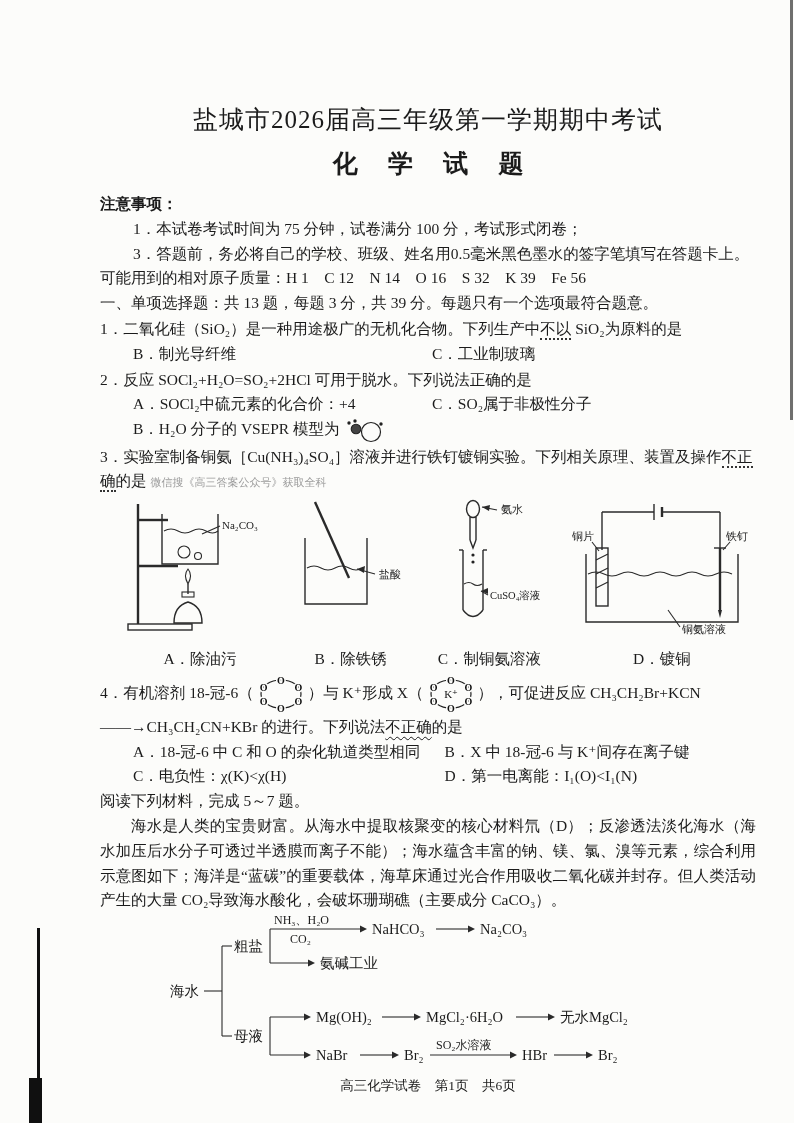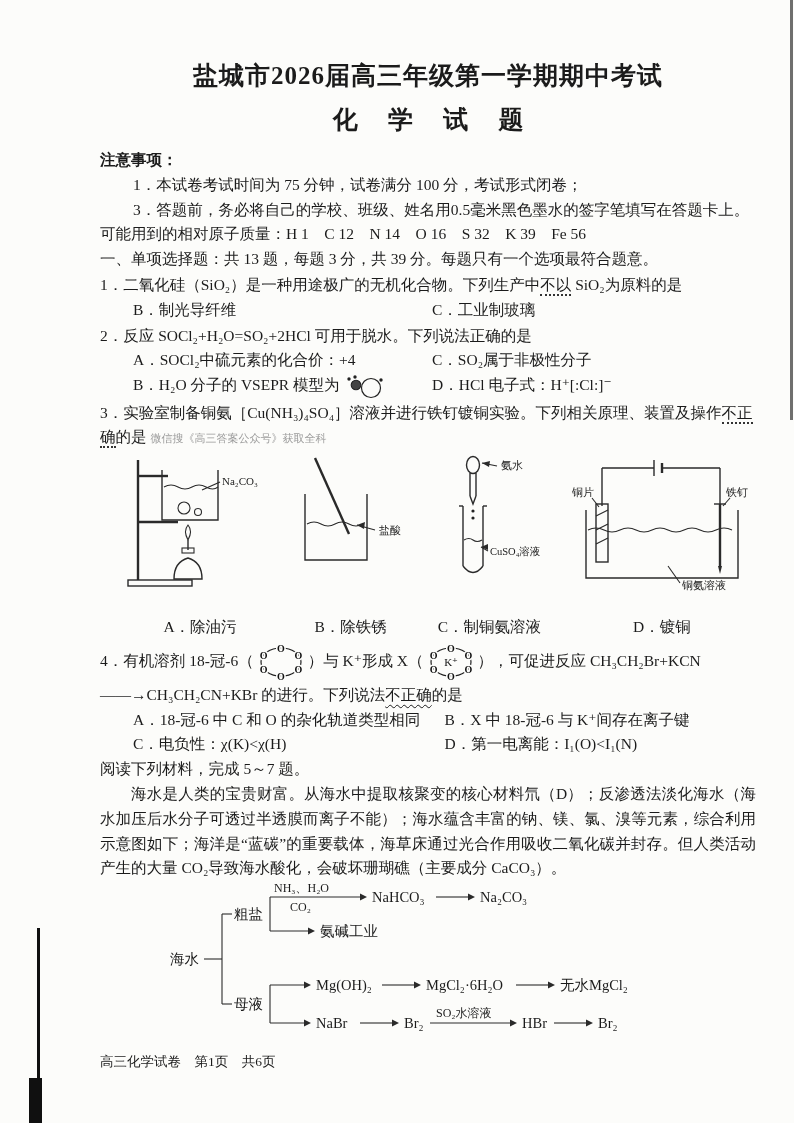--- a/index.html
+++ b/index.html
@@ -3,49 +3,49 @@
 <meta charset="utf-8">
 <style>
   * { margin:0; padding:0; box-sizing:border-box; }
   html,body { background:#777; }
   .page {
     width:794px; height:1123px; background:#fcfcfa; position:relative; overflow:hidden;
     font-family:"Liberation Serif","DejaVu Serif",serif; color:#1b1b1b;
     font-size:15.5px; line-height:1.6; padding:56px 38px 0 100px;
     margin:0 auto;
   }
-  .title   { text-align:center; font-size:25px; font-weight:bold; letter-spacing:1px; }
+  .title   { text-align:center; font-size:25px; font-weight:normal; letter-spacing:1px;margin-top:44px; }
   .subtitle{ text-align:center; font-size:25px; font-weight:bold; letter-spacing:12px; text-indent:12px; margin:4px 0 8px; }
   .notice-head { font-weight:bold; }
   .notice-item { padding-left:33px; }
   .q { margin-top:1px; }
   .opts { display:grid; grid-template-columns:48% 52%; padding-left:33px; }
   .opt  { white-space:nowrap; }
   .emph { border-bottom:2px dotted #333; padding-bottom:1px; }
   .wavy { text-decoration:underline wavy 1px; text-underline-offset:4px; }
   .watermark { color:#9b9b9b; font-size:11px; }
   .figrow { display:flex; justify-content:space-between; align-items:flex-end; padding:4px 4px 0 26px; }
   .figblock { text-align:center; }
-  .figcap { margin-top:17px; }
+  .figcap { margin-top:5px; }
   svg { overflow:visible; }
   svg text { font-family:inherit; fill:#1b1b1b; }
   .ln   { stroke:#2a2a2a; stroke-width:1.4; fill:none; }
   .lnt  { stroke:#2a2a2a; stroke-width:2.4; fill:none; }
   .thin { stroke:#2a2a2a; stroke-width:1.1; fill:none; }
   .lab  { font-size:11px; }
   .lab2 { font-size:10.5px; }
   .head { fill:#2a2a2a; }
   .ringline { fill:none; stroke:#222; stroke-width:1.2; }
   .o { font-size:10px; text-anchor:middle; fill:#111; font-weight:bold; paint-order:stroke; stroke:#fcfcfa; stroke-width:3px; }
   .kplus { font-size:11px; text-anchor:middle; fill:#111; }
   .crown, .vsepr { vertical-align:middle; }
   .flowwrap { margin:2px 0 0 64px; }
   .fn { font-size:14.5px; }
   .fl { font-size:12px; }
-  .footer { text-align:left; font-size:13.5px; margin-top:8px; }
+  .footer { text-align:center; font-size:13.5px; }
   .artifact { position:absolute; background:#101010; }
 </style>
 </head>
 <body>
 
 <div class="page">
 
   <div class="title">盐城市2026届高三年级第一学期期中考试</div>
   <div class="subtitle">化 学 试 题</div>
 
@@ -72,21 +72,20 @@
       <div class="opt">
         <span>B．H₂O 分子的 VSEPR 模型为</span>
         <svg class="vsepr" width="42" height="26" viewBox="0 0 42 26">
           <circle cx="6" cy="5" r="1.7" fill="#222"></circle>
           <circle cx="12" cy="3" r="1.7" fill="#222"></circle>
           <circle cx="13" cy="11" r="4.8" fill="#444" stroke="#222" stroke-width="1.1"></circle>
           <circle cx="28" cy="14" r="9.5" fill="#fcfcfa" stroke="#222" stroke-width="1.2"></circle>
           <circle cx="38" cy="6" r="1.7" fill="#222"></circle>
         </svg>
       </div>
-      <div class="opt">D．HCl 电子式：H⁺[:Cl:]⁻</div>
     </div>
   </div>
 
   <div class="q">
     <p><span>3．实验室制备铜氨［Cu(NH₃)₄SO₄］溶液并进行铁钉镀铜实验。下列相关原理、装置及操作</span><span class="emph">不正确</span><span>的是</span> <span class="watermark">微信搜《高三答案公众号》获取全科</span></p>
 
     <div class="figrow">
 
       <div class="figblock">
         <svg width="148" height="136" viewBox="0 0 148 136">

